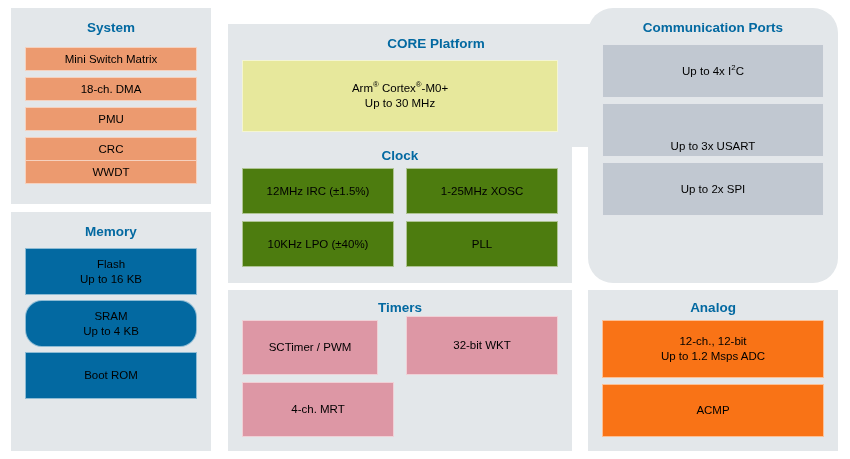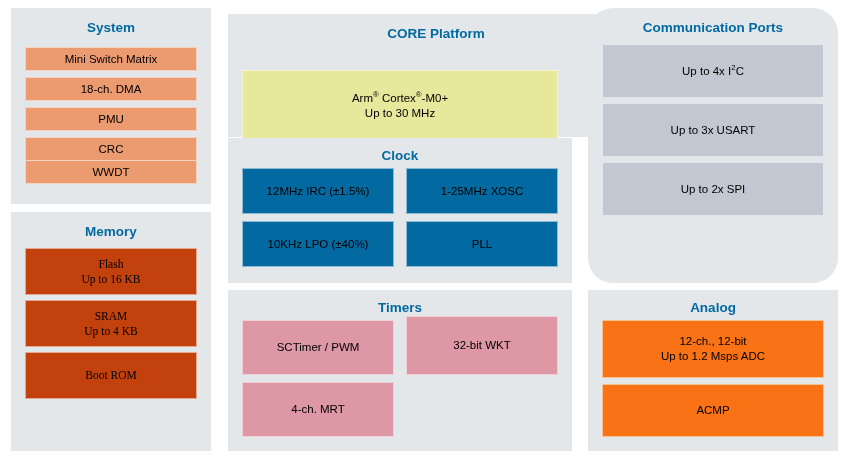--- a/index.html
+++ b/index.html
@@ -40,35 +40,35 @@
     text-align: center;
     font-size: 11.5px;
     line-height: 1.28;
     color: #000;
     border: 1px solid rgba(255,255,255,0.55);
     padding: 2px 4px;
   }
 
   
   .c-orange { background: #ec9a6f; }
-  .c-blue   { background: #c2410c; font-family: Liberation Serif, serif; }
+  .c-blue   { background: #0369a1; }
   .c-yellow { background: #e7e89c; }
-  .c-tan    { background: #0369a1; }
+  .c-tan    { background: #4d7c0f; }
   .c-pink   { background: #dd97a5; }
   .c-gray   { background: #c1c8d1; }
   .c-purple { background: #f97316; }
 
   sup { font-size: 0.68em; vertical-align: super; line-height: 0; }
 
   
   #panel-system  { left: 11px;  top: 8px;   width: 200px; height: 196px; }
   #panel-memory  { left: 11px;  top: 212px; width: 200px; height: 239px; }
 
   
-  #panel-core    { left: 228px; top: 14px;   width: 416px; height: 123px; }
+  #panel-core    { left: 228px; top: 24px;   width: 416px; height: 123px; }
   #panel-clock   { left: 228px; top: 138px; width: 344px; height: 145px; padding-left: 15px; }
   #panel-timers  { left: 228px; top: 290px; width: 344px; height: 161px; }
 
   
   #panel-comm    { left: 588px; top: 8px;   width: 250px; height: 275px; border-radius: 25px; }
   #panel-analog  { left: 588px; top: 290px; width: 250px; height: 161px; }
 
   
   #panel-system  .panel-title,
   #panel-memory  .panel-title,
@@ -97,58 +97,58 @@
   <div class="block c-orange" style="left:14px; top:129px; width:172px; height:24px;">CRC</div>
   <div class="block c-orange" style="left:14px; top:152px; width:172px; height:24px;">WWDT</div>
 </div>
 
 <div class="panel" id="panel-memory">
   <div class="panel-title">Memory</div>
   <div class="block c-blue" style="left:14px; top:36px; width:172px; height:47px; flex-direction:column;">
     <span>Flash</span>
     <span>Up to 16 KB</span>
   </div>
-  <div class="block c-blue" style="left:14px; top:88px; width:172px; height:47px; flex-direction:column;">
+  <div class="block c-blue" style="left:14px; top:88px; width:172px; height:47px; flex-direction:column;border-radius:17px;">
     <span>SRAM</span>
     <span>Up to 4 KB</span>
   </div>
   <div class="block c-blue" style="left:14px; top:140px; width:172px; height:47px; flex-direction:column;">
     <span>Boot ROM</span>
   </div>
 </div>
 
 <div class="panel" id="panel-core">
   <div class="panel-title">CORE Platform</div>
-  <div class="block c-yellow" style="left:14px; top:36px; width:316px; height:72px; flex-direction:column;margin-top:20px;">
+  <div class="block c-yellow" style="left:14px; top:36px; width:316px; height:72px; flex-direction:column;">
     <span><span>Arm</span><sup>®</sup><span> Cortex</span><sup>®</sup><span>-M0+</span></span>
     <span>Up to 30 MHz</span>
   </div>
 </div>
 
 <div class="panel" id="panel-clock">
   <div class="panel-title">Clock</div>
   <div class="block c-tan" style="left:14px;  top:30px; width:152px; height:46px;">12MHz IRC (±1.5%)</div>
   <div class="block c-tan" style="left:178px; top:30px; width:152px; height:46px;">1-25MHz XOSC</div>
   <div class="block c-tan" style="left:14px;  top:83px; width:152px; height:46px;">10KHz LPO (±40%)</div>
   <div class="block c-tan" style="left:178px; top:83px; width:152px; height:46px;">PLL</div>
 </div>
 
 <div class="panel" id="panel-timers">
   <div class="panel-title">Timers</div>
-  <div class="block c-pink" style="left:14px;  top:30px; width:152px; height:55px;">SCTimer / PWM</div>
+  <div class="block c-pink" style="left:14px;  top:30px; width:136px; height:55px;">SCTimer / PWM</div>
   <div class="block c-pink" style="left:178px; top:26px; width:152px; height:59px;">32-bit WKT</div>
   <div class="block c-pink" style="left:14px;  top:92px; width:152px; height:55px;">4-ch. MRT</div>
 </div>
 
 <div class="panel" id="panel-comm">
   <div class="panel-title">Communication Ports</div>
   <div class="block c-gray" style="left:14px; top:36px; width:222px; height:54px;">
     <span><span>Up to 4x I</span><sup>2</sup><span>C</span></span>
   </div>
-  <div class="block c-gray" style="left:14px; top:95px; width:222px; height:54px;">
+  <div class="block c-gray" style="left:14px; top:95px; width:222px; height:54px;align-items:flex-end;">
     <span>Up to 3x USART</span>
   </div>
   <div class="block c-gray" style="left:14px; top:154px; width:222px; height:54px;">
     <span>Up to 2x SPI</span>
   </div>
 </div>
 
 <div class="panel" id="panel-analog">
   <div class="panel-title">Analog</div>
   <div class="block c-purple" style="left:14px; top:30px; width:222px; height:58px; flex-direction:column;">

